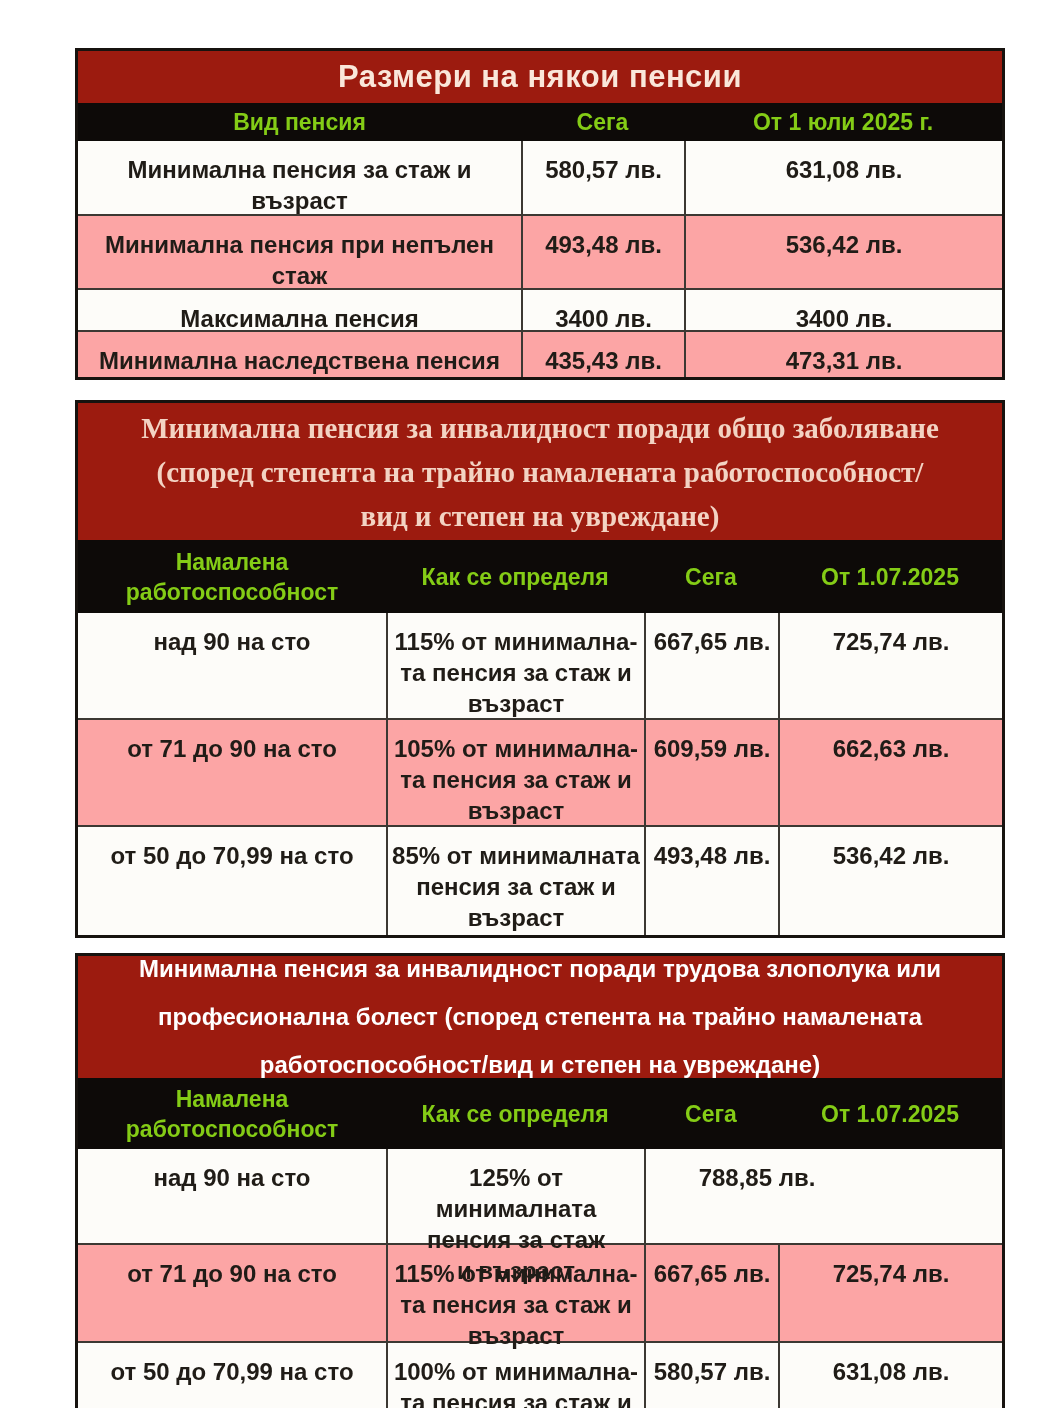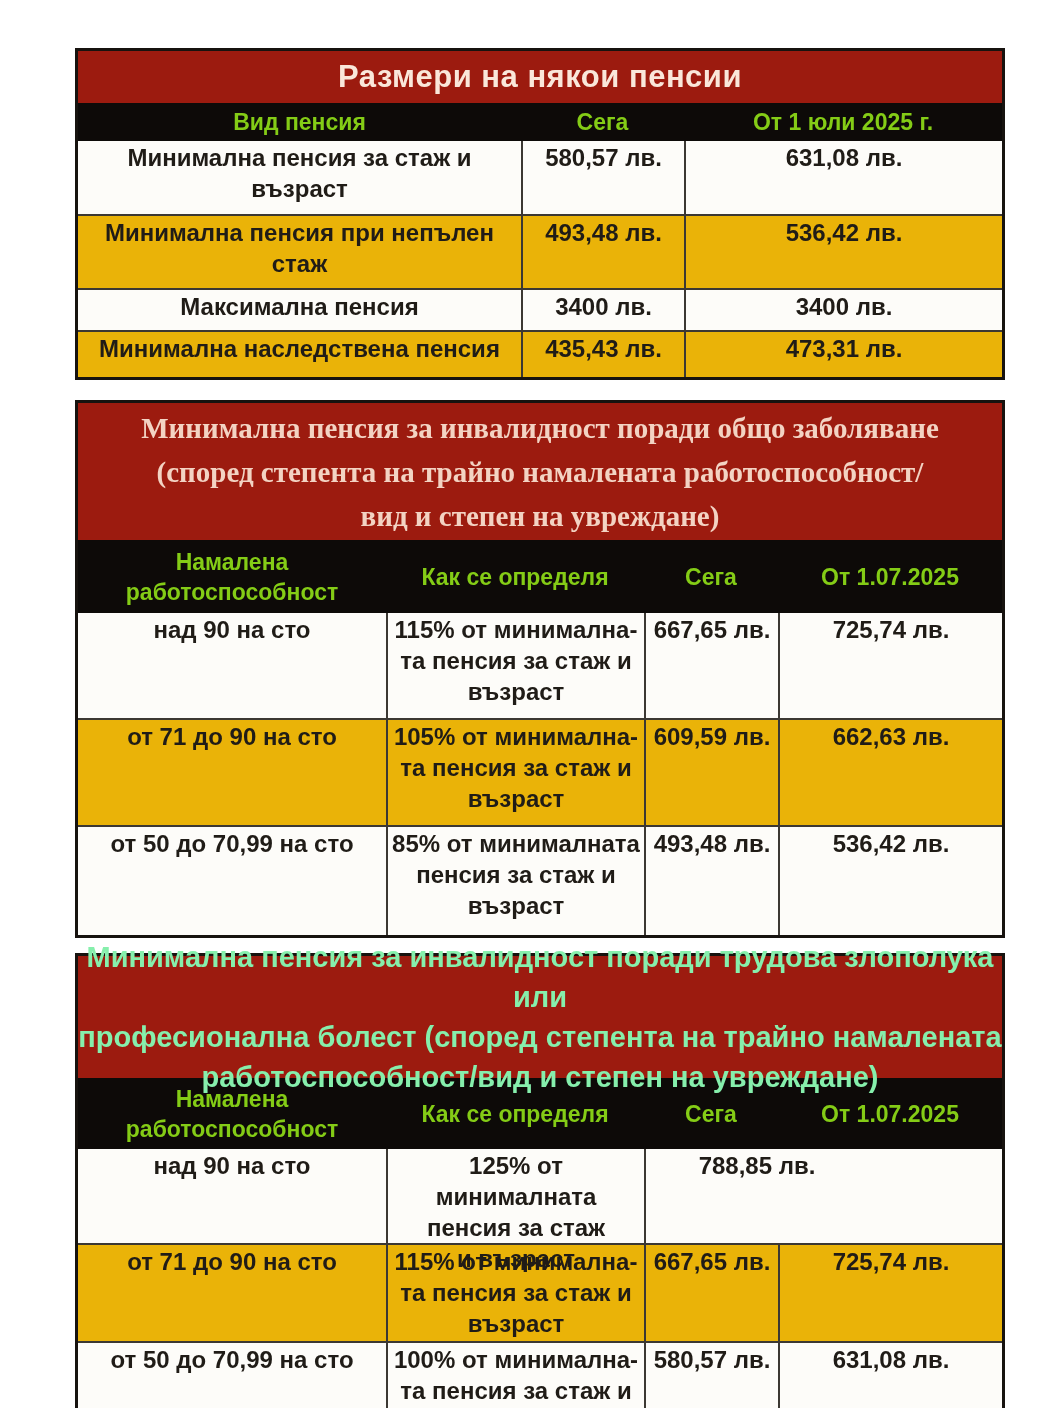--- a/index.html
+++ b/index.html
@@ -13,41 +13,41 @@
     position:absolute;left:75px;width:930px;box-sizing:border-box;
     border:3px solid #17130f;background:#fdfcf9;margin-top:20px;
   }
   
   .band-red{
     background:#9c1b0f;text-align:center;white-space:pre-line;
     display:flex;align-items:center;justify-content:center;
   }
   .t1 .band-red{height:52px;font-size:31px;color:#fae7da;letter-spacing:.5px;}
   .t2 .band-red{height:137px;font-size:29px;line-height:44px;color:#f3d3c3;font-family:Liberation Serif, serif;}
-  .t3 .band-red{height:122px;font-size:29px;line-height:40px;color:#86efac;}
+  .t3 .band-red{height:122px;font-size:24px;line-height:48px;color:#ffffff;}
   
   .band-black{background:#0d0a08;color:#84cc16;display:flex;}
   .band-black .hc{
     display:flex;align-items:center;justify-content:center;
     text-align:center;white-space:pre-line;box-sizing:border-box;
     font-size:23px;line-height:30px;
   }
   .t1 .band-black{height:38px;}
   .t2 .band-black{height:73px;}
   .t3 .band-black{height:71px;}
   
   .row{display:flex;}
   .row + .row{border-top:2px solid #3c3833;}
   .row > div{
-    box-sizing:border-box;padding-top:1px;text-align:center;
+    box-sizing:border-box;padding-top:13px;text-align:center;
     white-space:pre-line;font-size:24px;line-height:31px;
   }
   .row > div + div{border-left:2px solid #3c3833;}
   .r-white{background:#fdfcf9;}
-  .r-beige{background:#eab308;}
+  .r-beige{background:#fca5a5;}
   
   .t1 .w1{width:443px;} .t1 .w2{width:163px;} .t1 .w3{width:318px;}
   .t2 .w1,.t3 .w1{width:308px;}
   .t2 .w2,.t3 .w2{width:258px;}
   .t2 .w3,.t3 .w3{width:134px;}
   .t2 .w4,.t3 .w4{width:224px;}
   
   .t1 .rh1{height:73px;} .t1 .rh2{height:72px;} .t1 .rh3{height:40px;} .t1 .rh4{height:45px;}
   .t2 .rh1{height:105px;} .t2 .rh2{height:105px;} .t2 .rh3{height:108px;}
   .t3 .rh1{height:94px;} .t3 .rh2{height:96px;} .t3 .rh3{height:92px;}

